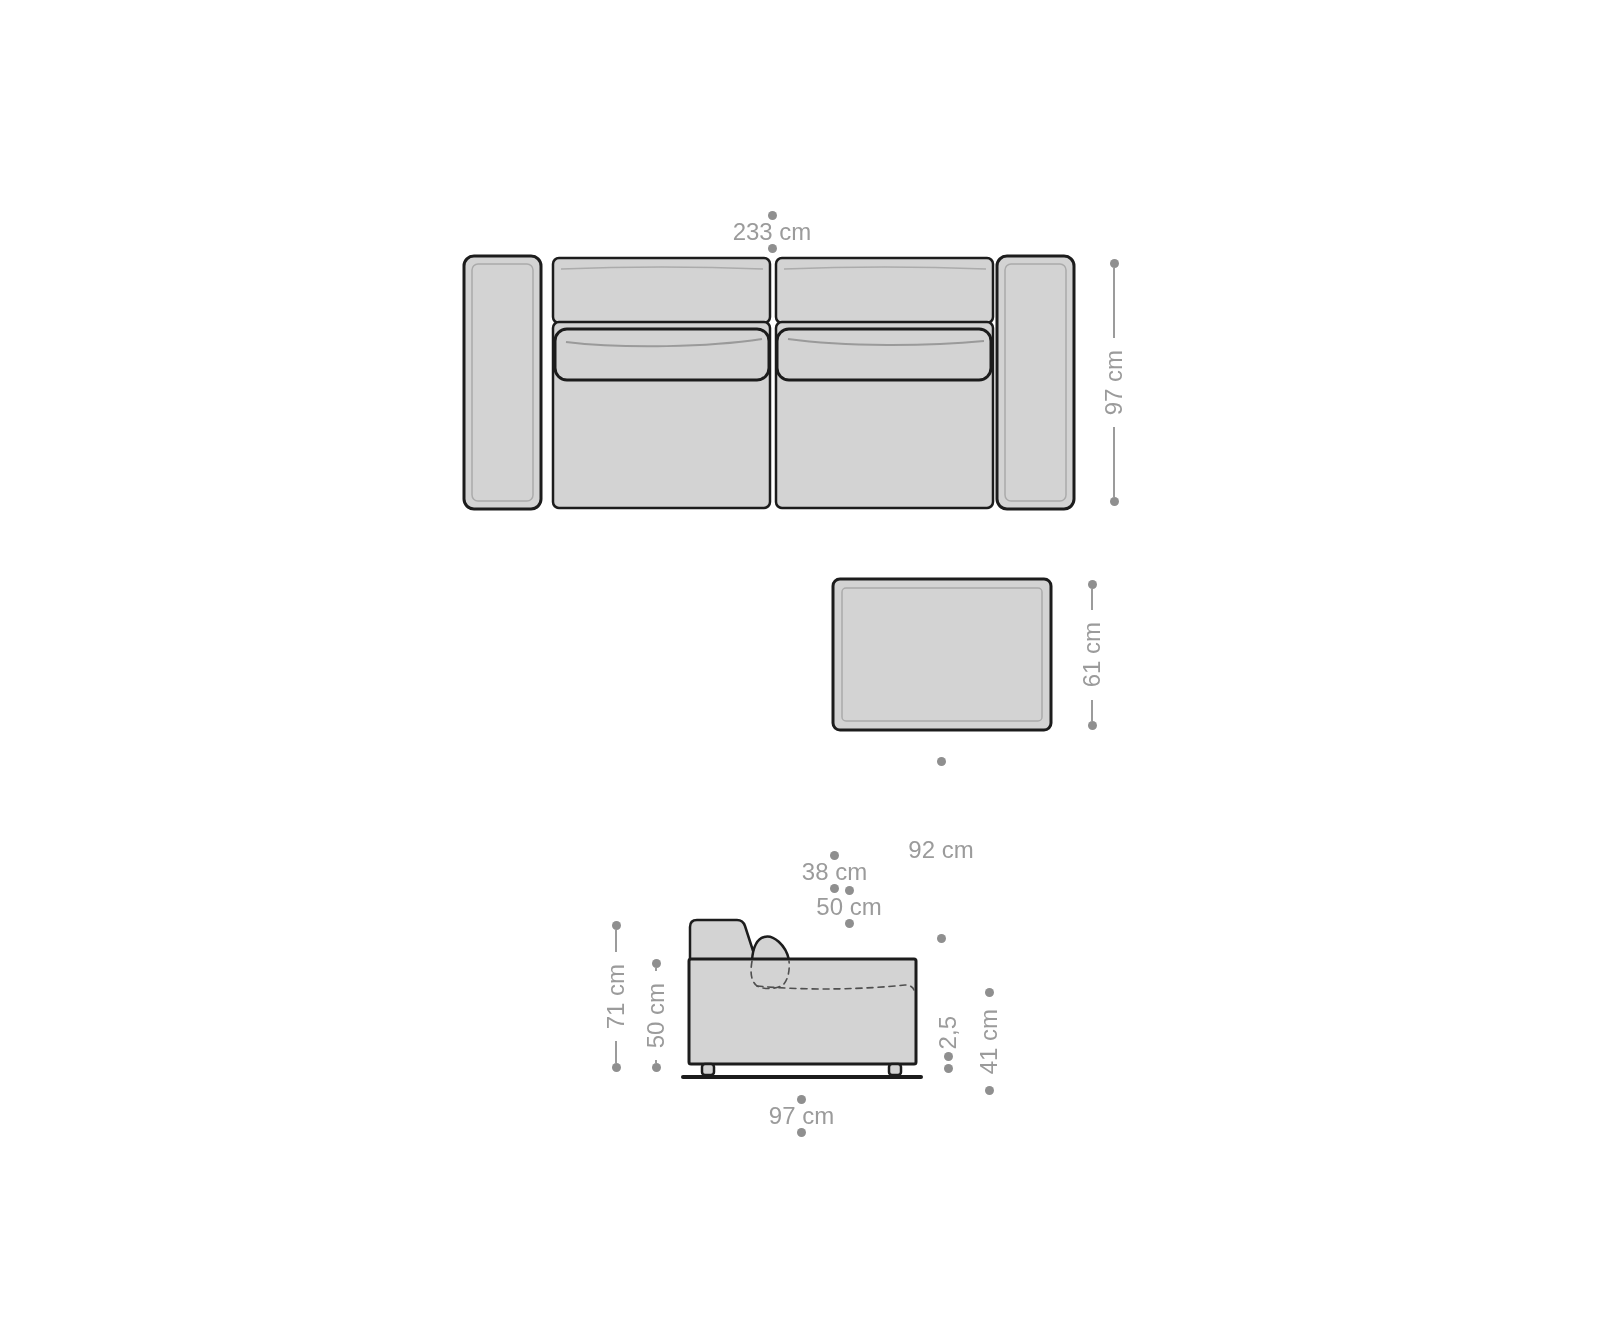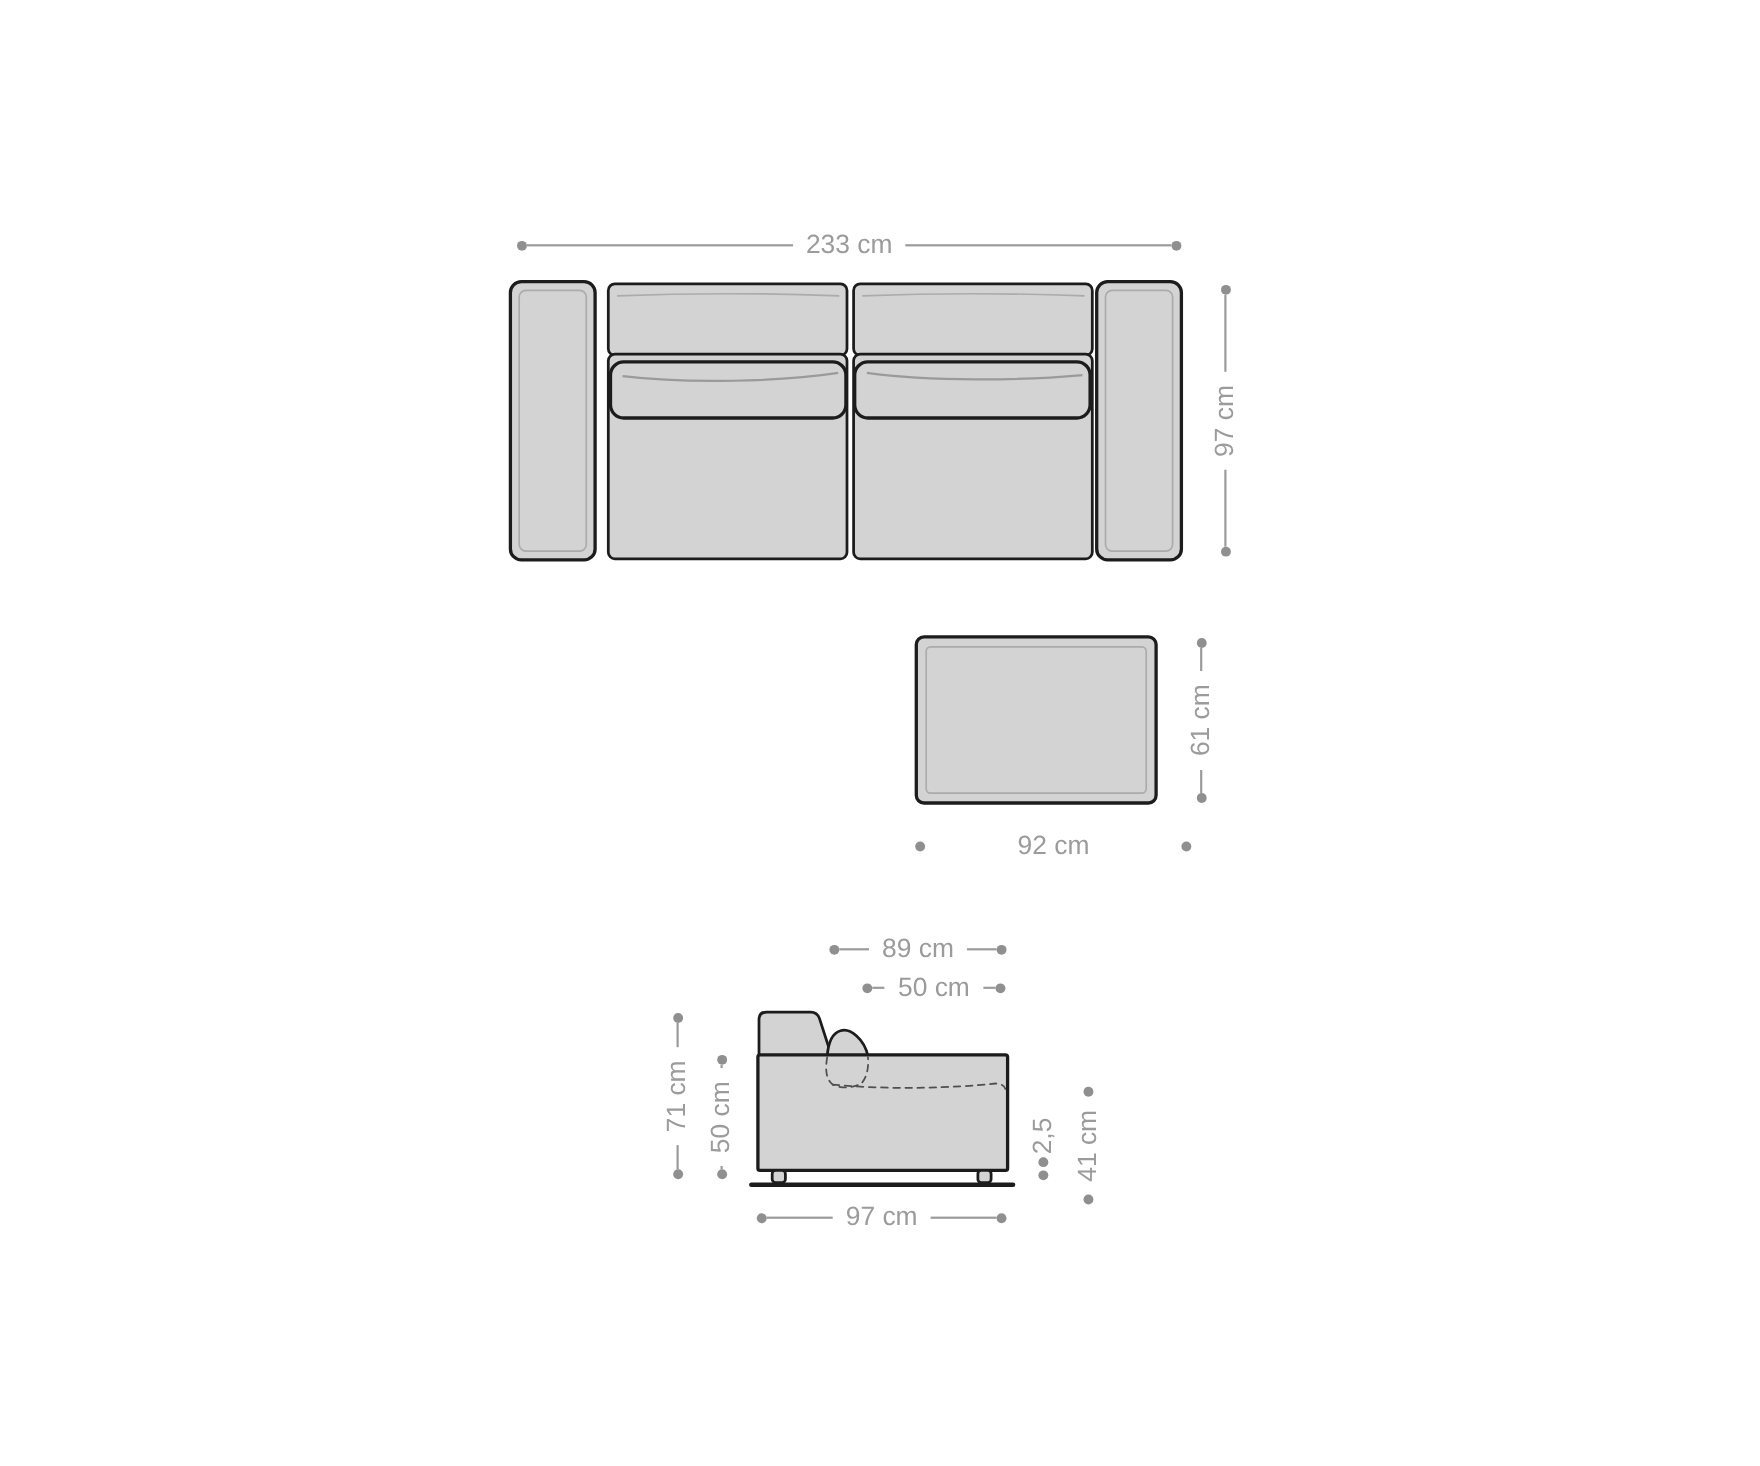--- a/index.html
+++ b/index.html
@@ -17,21 +17,21 @@
 
   .shape{fill:var(--furniture-fill);stroke:var(--outline);stroke-width:3;stroke-linejoin:round;}
   .shape-thin{fill:var(--furniture-fill);stroke:var(--outline);stroke-width:2.5;stroke-linejoin:round;}
   .inner-seam{fill:none;stroke:#ababab;stroke-width:1.5;}
   .cushion-seam{fill:none;stroke:#9a9a9a;stroke-width:2;}
   .dashed{fill:none;stroke:#4f4f4f;stroke-width:1.6;stroke-dasharray:6 5;stroke-linecap:round;}
   .floor-line{stroke:var(--outline);stroke-width:4;stroke-linecap:round;}
 
   .dim{position:absolute;display:flex;align-items:center;color:var(--dimension);
        font-size:24px;line-height:1;white-space:nowrap;}
-  .dim-h{height:24px;flex-direction:row;}
+  .dim-h{height:24px;flex-direction:column;}
   .dim-v{width:24px;flex-direction:column;}
   .dot{flex:0 0 auto;width:9px;height:9px;border-radius:50%;background:var(--dot);}
   .dim-line{flex:1 1 0;background:var(--dimension);min-width:0;min-height:0;}
   .dim-h .dim-line{height:2px;}
   .dim-v .dim-line{width:2px;}
   .dim-label{white-space:nowrap;}
   .dim-h .dim-label{padding:0 12px;}
   .dim-v .dim-label{writing-mode:vertical-rl;transform:rotate(180deg);padding:12px 0;}
   .dim-leg{flex-direction:column;}
   .dim-leg .dim-label{padding:0 0 8px 0;}
@@ -109,21 +109,21 @@
     <span class="dot"></span>
     <span class="dim-line"></span>
     <span class="dim-label">92 cm</span>
     <span class="dim-line"></span>
     <span class="dot"></span>
   </div>
 
   <div class="dim dim-h" style="left:754px;top:851px;width:161px;">
     <span class="dot"></span>
     <span class="dim-line"></span>
-    <span class="dim-label">89 cm</span>
+    <span class="dim-label">38 cm</span>
     <span class="dim-line"></span>
     <span class="dot"></span>
   </div>
 
   <div class="dim dim-h" style="left:784px;top:886px;width:130px;">
     <span class="dot"></span>
     <span class="dim-line"></span>
     <span class="dim-label">50 cm</span>
     <span class="dim-line"></span>
     <span class="dot"></span>

